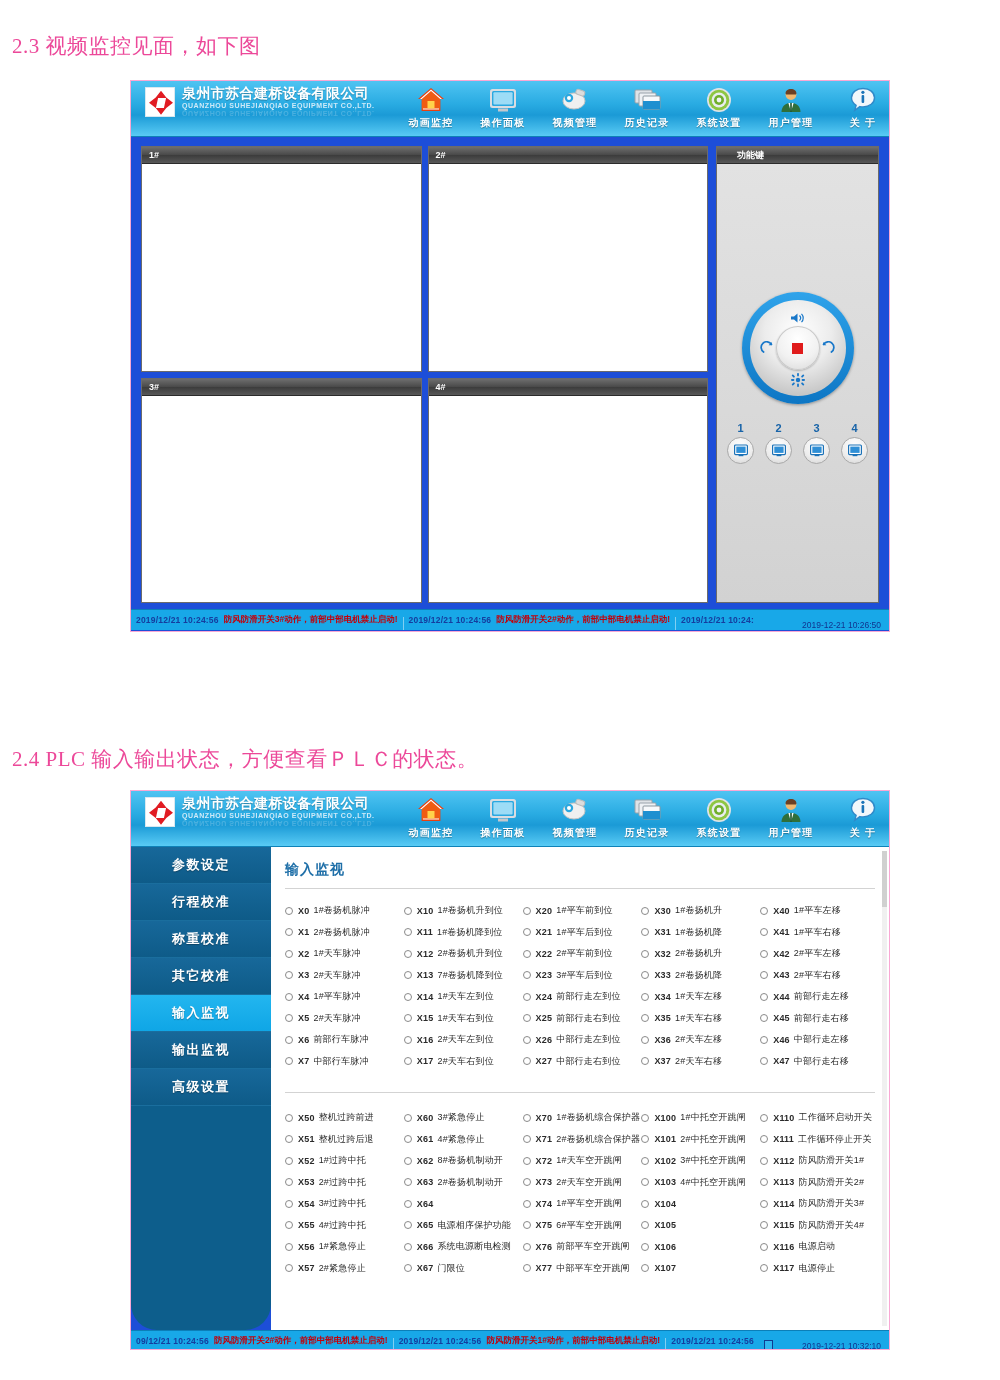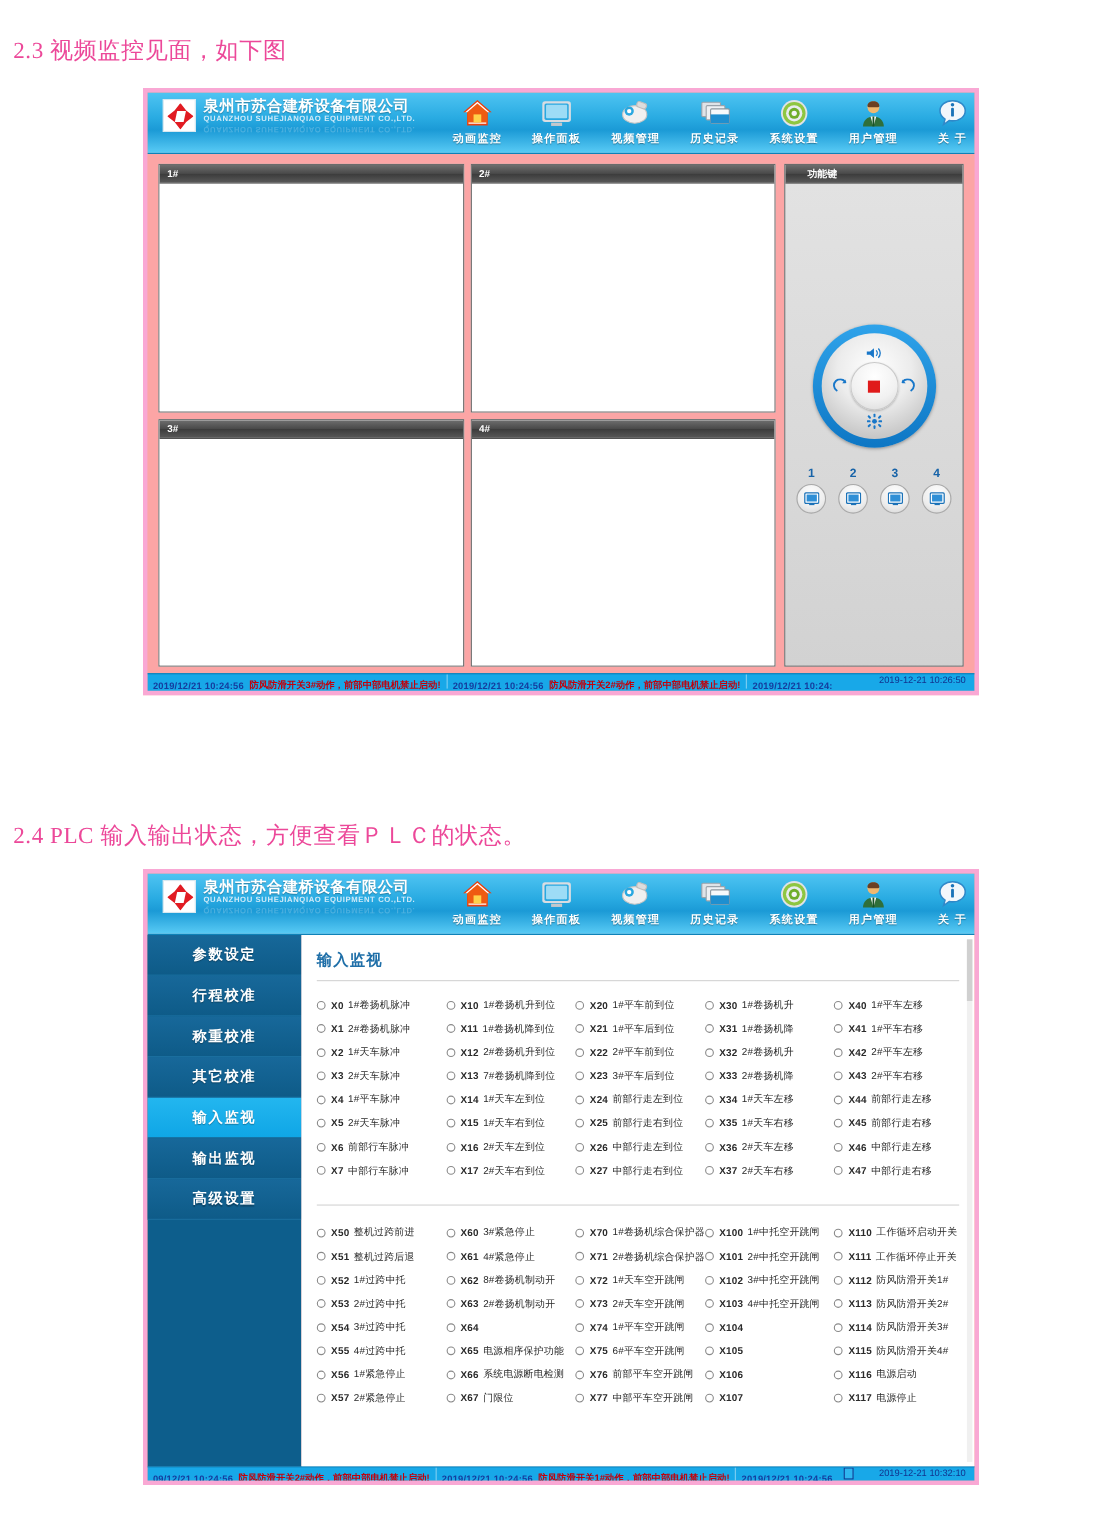--- a/index.html
+++ b/index.html
@@ -21,22 +21,22 @@
     color:#ec4899;
     letter-spacing:0.5px;
     white-space:nowrap;
   }
   #h23 { left:12px; top:32px; }
   #h24 { left:12px; top:745px; }
 
   
   .app-window {
     position:absolute;
-    background:#fca5a5;
-    border:4px solid #f9a8d4;
+    background:#1d4ed8;
+    border:1px solid #f9a8d4;
     overflow:hidden;
   }
   #win-video { left:130px; top:80px; width:760px; height:552px; }
   #win-plc   { left:130px; top:790px; width:760px; height:560px; }
 
   
   .app-header {
     position:relative;
     height:56px;
     background:linear-gradient(180deg,#4fc4f2 0%,#29abe2 42%,#1b9ad6 62%,#59cbf5 100%);
@@ -243,21 +243,21 @@
     border:1px solid #a9a9a9;
     display:flex; align-items:center; justify-content:center;
     cursor:pointer;
   }
 
   
   .status-bar {
     height:21px;
     background:#18a8e8;
     border-top:1px solid #0b7fb8;
-    display:flex; align-items:flex-start;
+    display:flex; align-items:flex-end;
     overflow:hidden;
     font-family:"Liberation Sans", sans-serif;
     font-size:8.5px;
     white-space:nowrap;
   }
   .st-cell { display:flex; align-items:center; padding:0 5px; height:100%; }
   .st-time { color:#153d9e; font-weight:bold; letter-spacing:0.2px; }
   .st-msg  { color:#c2000a; font-weight:bold; margin-left:5px; }
   .st-sep  { width:1px; height:13px; background:rgba(255,255,255,0.45); }
   .st-clock { color:#11348f; font-weight:normal; margin-left:auto; padding-right:8px; }
@@ -266,20 +266,21 @@
     border:1px solid #0f3b92; margin:0 5px;
     background:#2fb6ef;
   }
 
   
   .plc-body { display:flex; height:483px; }
   .plc-sidebar {
     flex:0 0 140px;
     background:#0d5e8c;
     padding-top:0;
+    border-radius:26px;
   }
   .side-item {
     height:37px;
     display:flex; align-items:center; justify-content:center;
     font-family:"Liberation Sans", sans-serif;
     font-size:13px;
     color:#ffffff;
     font-weight:bold;
     letter-spacing:1.5px;
     border-bottom:1px solid #1a6e9e;

